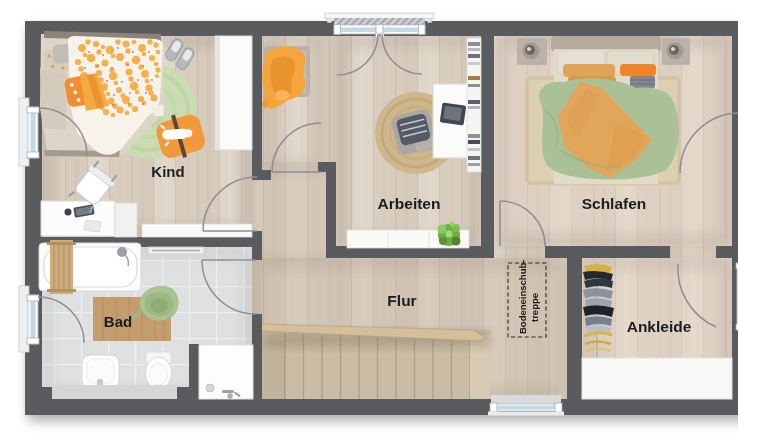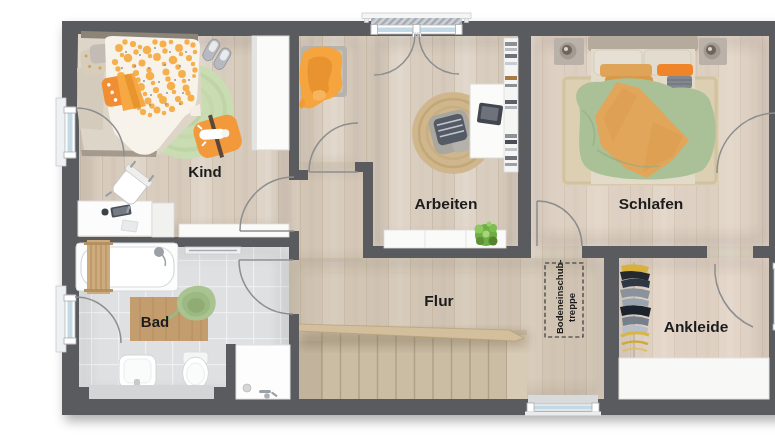--- a/index.html
+++ b/index.html
@@ -1,17 +1,17 @@
 <!DOCTYPE html>
 <html><head>
 <meta charset="utf-8">
 <style>
   html,body{margin:0;padding:0;background:#ffffff;}
   #page{position:relative;width:738px;height:437px;background:#ffffff;overflow:hidden;
-        font-family:"Liberation Sans", sans-serif;padding-left:37px;}
+        font-family:"Liberation Sans", sans-serif;}
 </style>
 </head>
 <body>
 <div id="page">
 <svg width="775" height="437" viewBox="0 0 775 437">
 <defs>
   <filter id="bshadow" x="-5%" y="-5%" width="112%" height="112%">
     <feDropShadow dx="3" dy="6" stdDeviation="6" flood-color="#000000" flood-opacity="0.32"></feDropShadow>
   </filter>
   <pattern id="planks" width="66" height="437" patternUnits="userSpaceOnUse">

